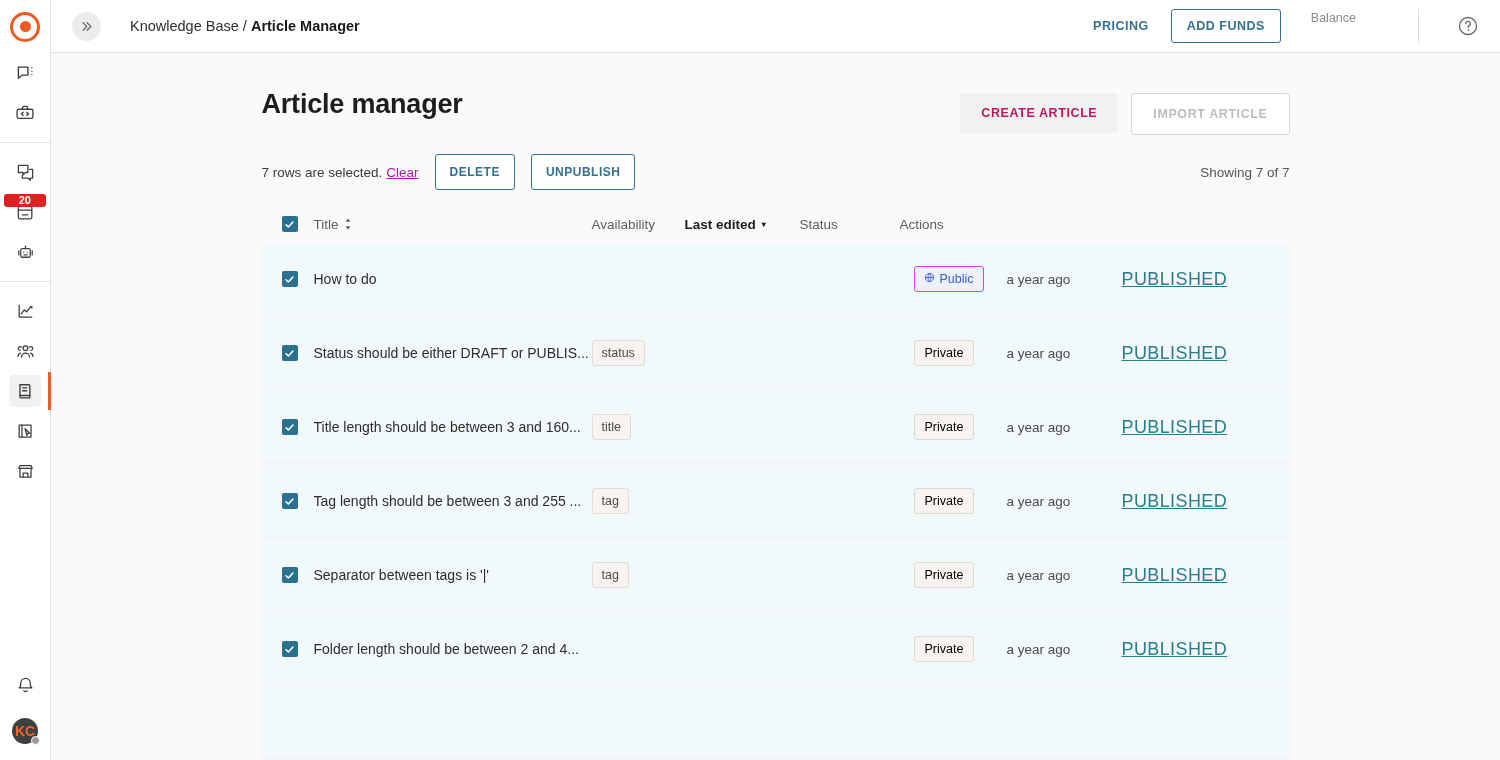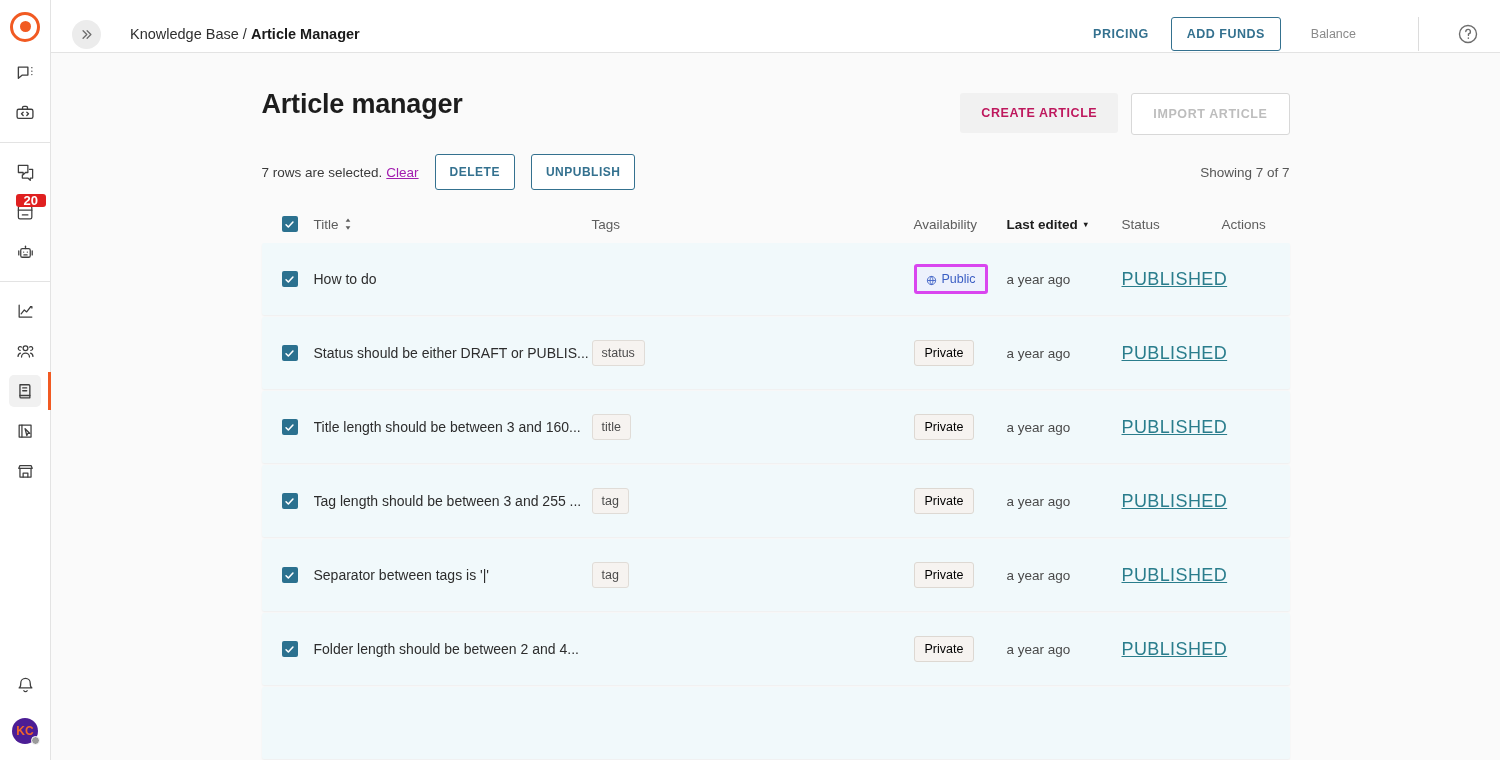--- a/index.html
+++ b/index.html
@@ -43,48 +43,48 @@
   }
   .nav-item.active { background: #f1f1f1; }
   .nav-item.active::after {
     content: ""; position: absolute; right: -10px; top: -3px;
     width: 3px; height: 38px; background: #f15a22;
   }
   .nav-item svg { display: block; }
   .badge {
     position: absolute; top: -2px; right: -5px;
     background: #e02020; color: #fff;
-    font-size: 13px; font-weight: bold; line-height: 11px;
-    border-radius: 3px; padding: 1px 8px; min-width: 16px; text-align: center;
+    font-size: 11px; font-weight: bold; line-height: 11px;
+    border-radius: 3px; padding: 1px 15px; min-width: 16px; text-align: center;
     font-family: "Liberation Sans", sans-serif;
   }
   .sidebar-spacer { flex: 1; }
   .sidebar-bottom {
     display: flex; flex-direction: column; align-items: center;
     padding-bottom: 16px;
   }
   .avatar {
     width: 26px; height: 26px; border-radius: 50%;
-    background: #4c1d95; color: #f1652a;
-    font-size: 12px; font-weight: bold;
+    background: #404040; color: #f1652a;
+    font-size: 14px; font-weight: bold;
     display: flex; align-items: center; justify-content: center;
     position: relative; margin-top: 13px;
   }
   .avatar .dot {
     position: absolute; right: -2px; bottom: -1px;
     width: 9px; height: 9px; border-radius: 50%;
     background: #9b9b9b; border: 1.5px solid #ffffff;
   }
 
   
   .right-pane { flex: 1; display: flex; flex-direction: column; min-width: 0; }
   .topbar {
     height: 53px; background: #fff;
     border-bottom: 1px solid #e3e3e3;
-    display: flex; align-items: center; padding: 16px 20px 0 21px;
+    display: flex; align-items: center; padding: 0 20px 0 21px;
     flex: 0 0 53px;
   }
   .collapse-btn {
     width: 29px; height: 29px; border-radius: 50%;
     background: #ececec; color: #6d6d6d;
     display: flex; align-items: center; justify-content: center;
     cursor: pointer; flex: 0 0 29px;
   }
   .breadcrumb {
     margin-left: 29px; font-size: 14.5px; color: #2f2f2f;
@@ -210,23 +210,23 @@
 
   .tag-chip {
     background: #f6f3f0; border: 1px solid #e0dcd7; border-radius: 3px;
     font-size: 12.5px; color: #4c4c4c; padding: 5px 9px;
   }
   .badge-private {
     background: #f6f3f0; border: 1px solid #ddd8d2; border-radius: 3px;
     font-size: 12.5px; color: #000000; padding: 5px 10px;
   }
   .badge-public {
-    background: #edf1fc; border: 3px solid #d946ef; border-radius: 3px;
+    background: #edf1fc; border: 1px solid #d946ef; border-radius: 3px;
     font-size: 12.5px; color: #3b5ec4; padding: 5px 9px;
-    display: inline-flex; align-items: flex-end; gap: 5px;
+    display: inline-flex; align-items: flex-start; gap: 5px;
   }
   .when { font-size: 13.5px; color: #4a4a4a; }
   .pubstate { font-size: 18px; color: #2a7d8c; letter-spacing: .4px; text-decoration: underline; }
 </style>
 </head>
 <body>
 
 <div id="root">
 
   <div class="sidebar">
@@ -403,21 +403,20 @@
             </div>
             <div class="th col-title">
               <span>Title</span>
               <span class="sort-ico">
                 <svg width="8" height="12" viewBox="0 0 10 16" fill="currentColor">
                     <path d="M5 0.5l3.2 4.4H1.8z"></path>
                     <path d="M5 15.5l3.2-4.4H1.8z"></path>
                   </svg>
               </span>
             </div>
-            <div class="th col-tags">Tags</div>
             <div class="th col-avail">Availability</div>
             <div class="th col-edit active">
               <span>Last edited</span>
               <span class="caret">▾</span>
             </div>
             <div class="th col-status">Status</div>
             <div class="th col-act">Actions</div>
           </div>
 
           <div id="tbody">

